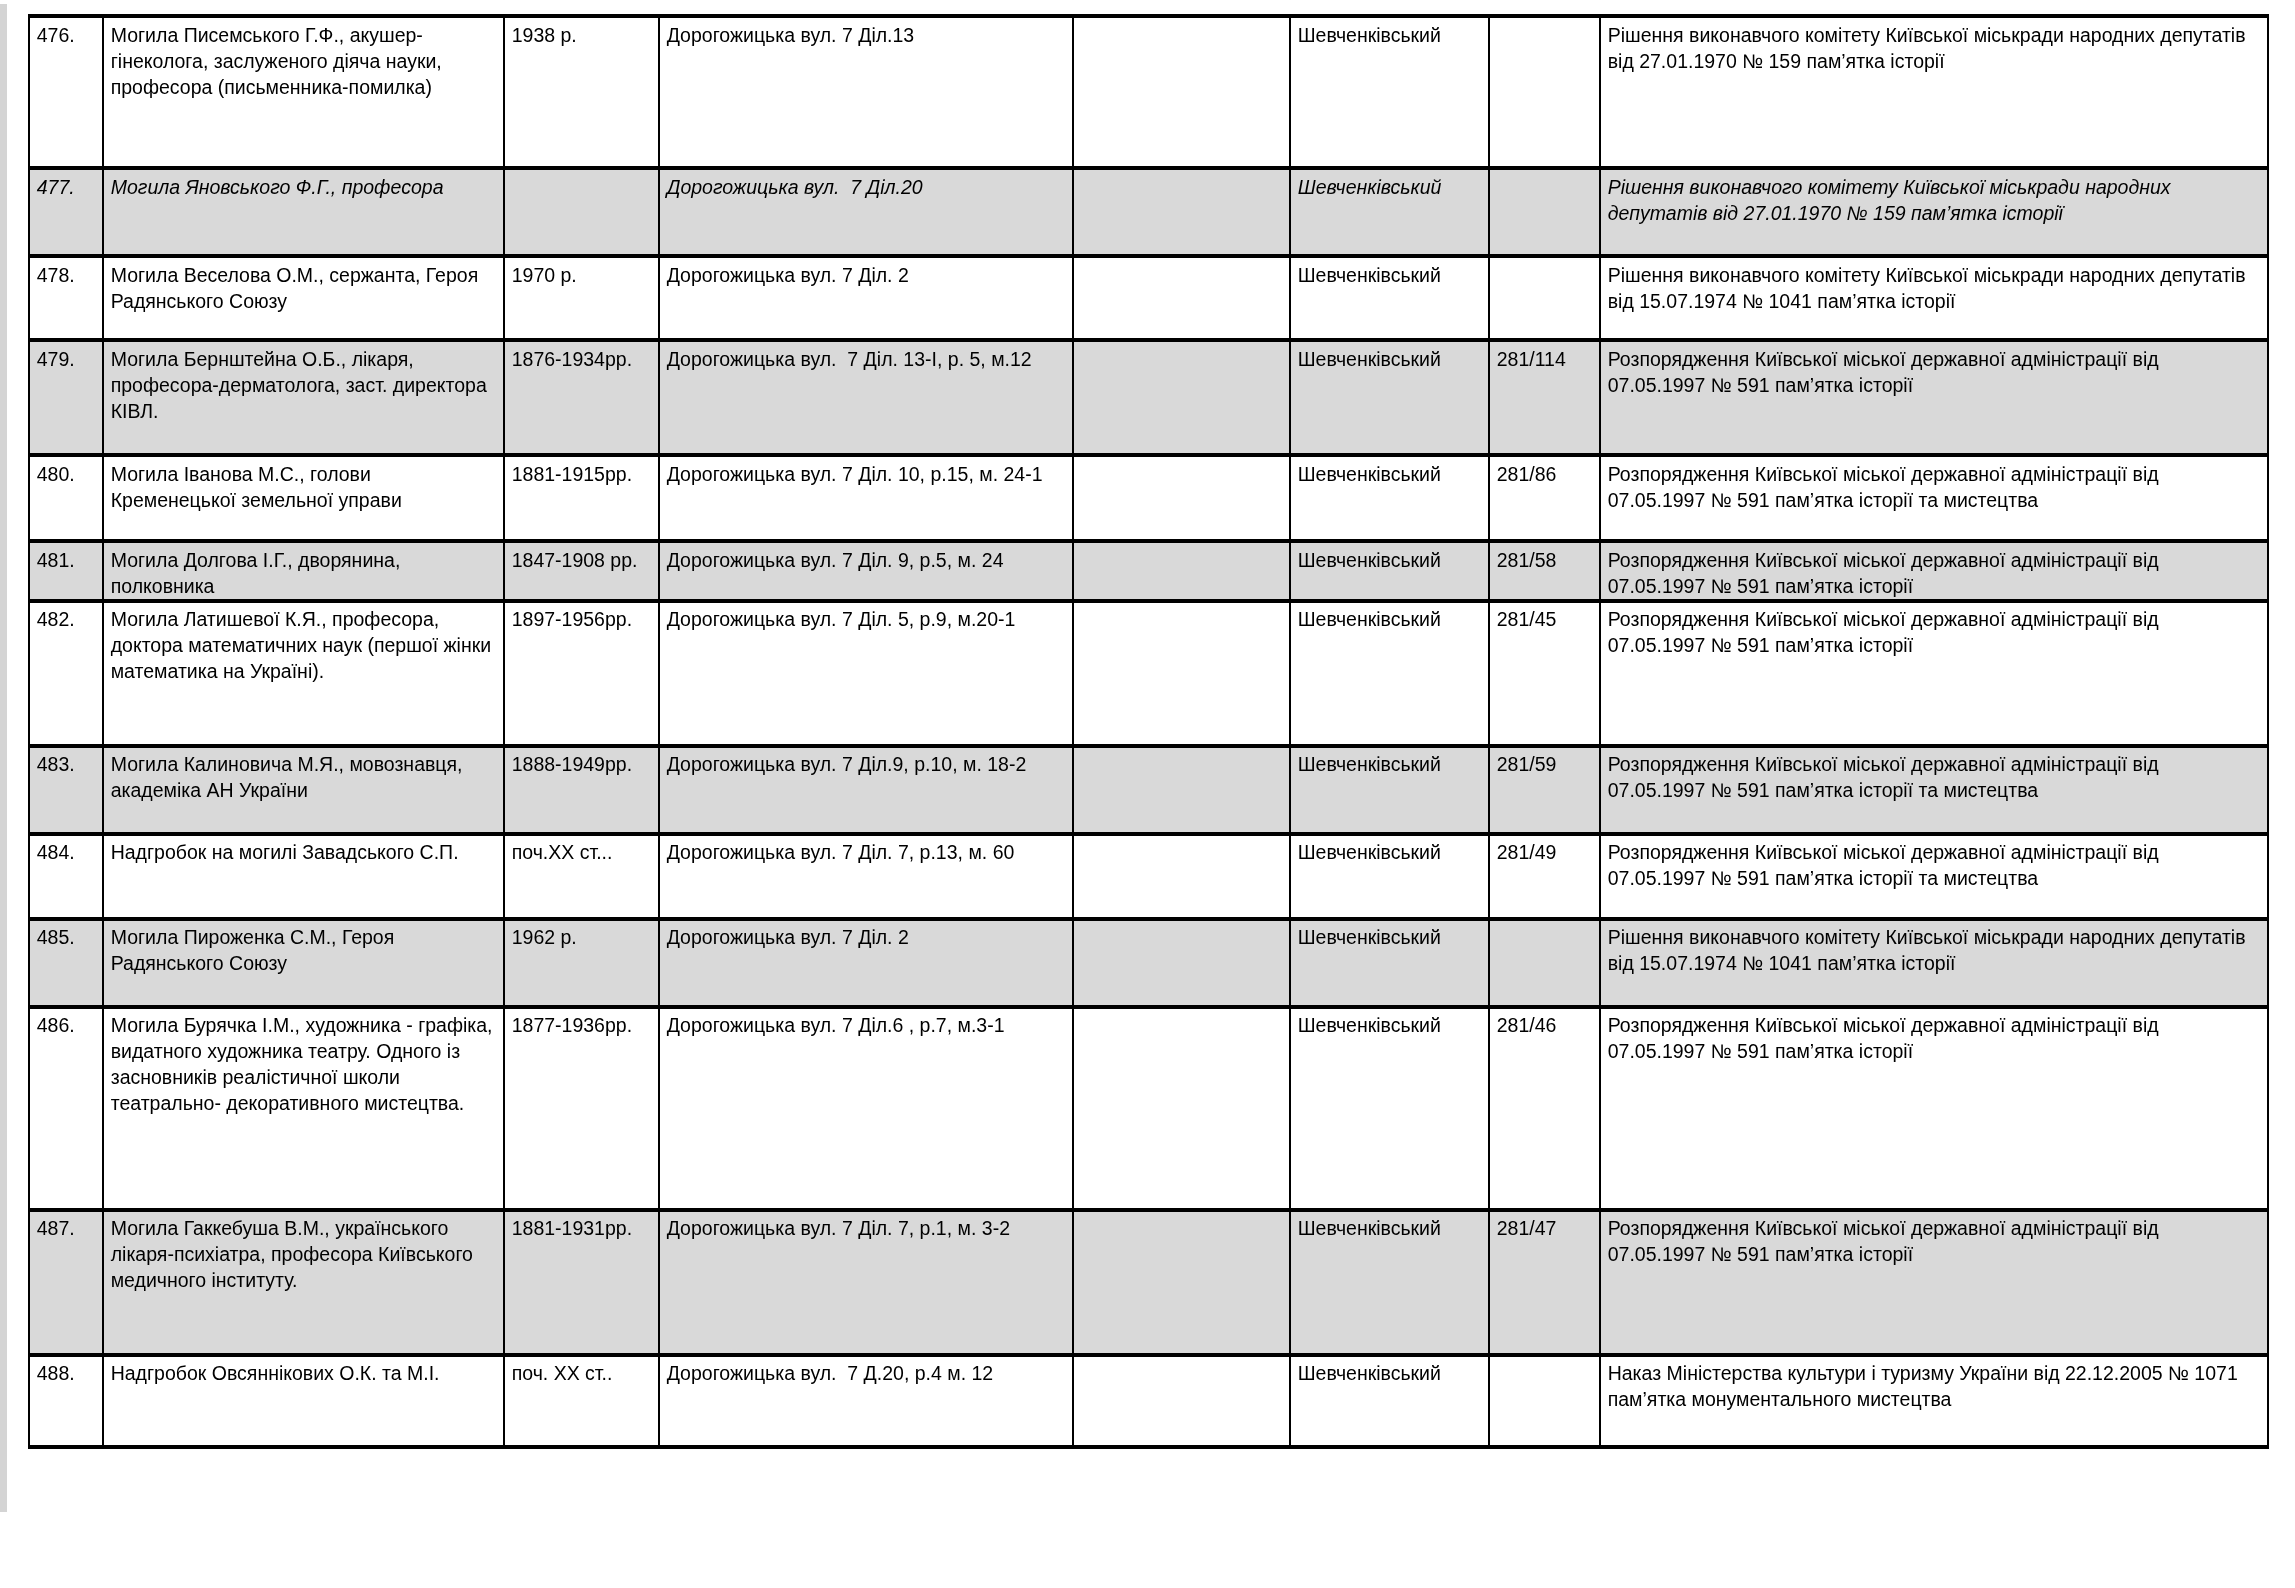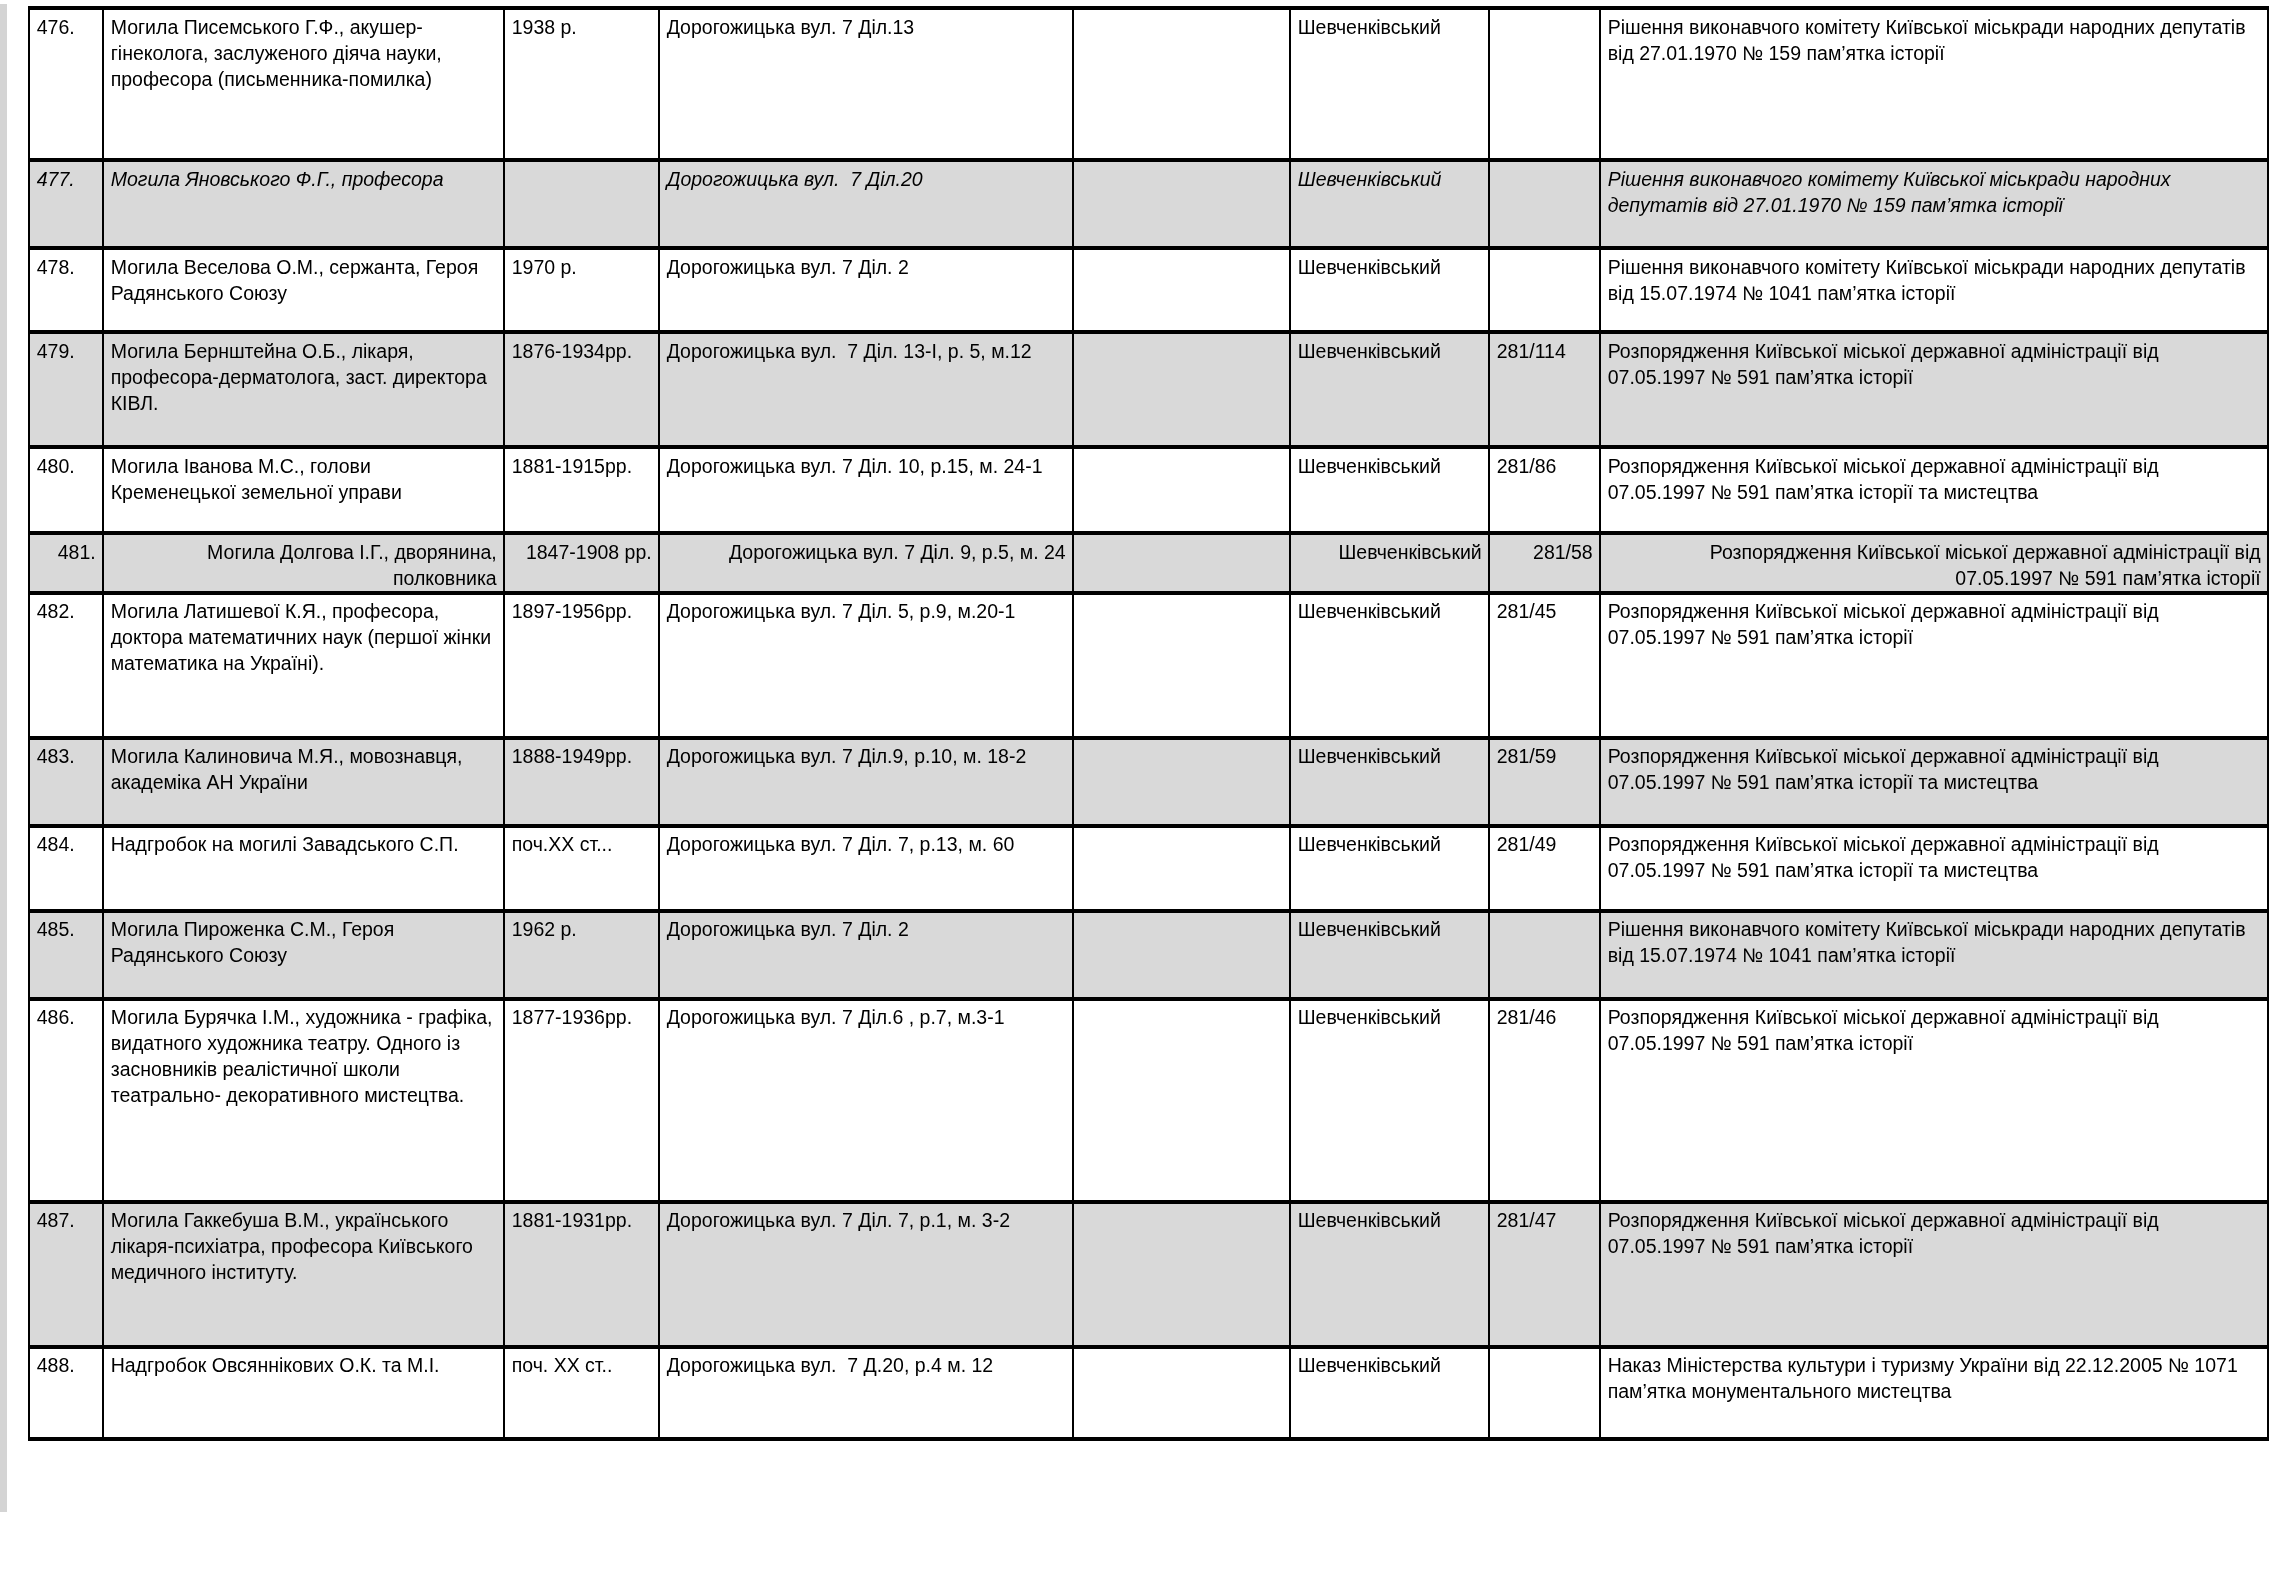--- a/index.html
+++ b/index.html
@@ -14,21 +14,21 @@
     color: #000;
   }
   .scan-edge {
     position: absolute;
     left: 0; top: 4.3px;
     width: 6.5px; height: 1508px;
     background: #d4d4d4;
   }
   table.registry {
     position: absolute;
-    left: 27.5px; top: 6px;
+    left: 27.5px; top: 14px;
     width: 2240px;
     border-collapse: collapse;
     table-layout: fixed;
   }
   table.registry td {
     border-left: 2.9px solid #000;
     border-right: 2.9px solid #000;
     border-top: 4.3px solid #000;
     border-bottom: 4.3px solid #000;
     vertical-align: top;
@@ -39,21 +39,21 @@
     overflow: hidden;
     background: #ffffff;
   }
   table.registry tr.shaded td { background: #d9d9d9; }
   
   tr:nth-child(1)  { height: 152px; }
   tr:nth-child(2)  { height: 88px; font-style: italic; }
   tr:nth-child(3)  { height: 84px; padding-left: 48px; }
   tr:nth-child(4)  { height: 115px; }
   tr:nth-child(5)  { height: 86px; }
-  tr:nth-child(6)  { height: 56px; text-align: right;  }
+  tr:nth-child(6)  { height: 56px;  }
   tr:nth-child(7)  { height: 145px; }
   tr:nth-child(8)  { height: 88px; margin-top: 24px; }
   tr:nth-child(9)  { height: 85px; }
   tr:nth-child(10) { height: 88px; }
   tr:nth-child(11) { height: 203px; }
   tr:nth-child(12) { height: 145px; }
   tr:nth-child(13) { height: 92px; }
 </style>
 </head>
 <body>

